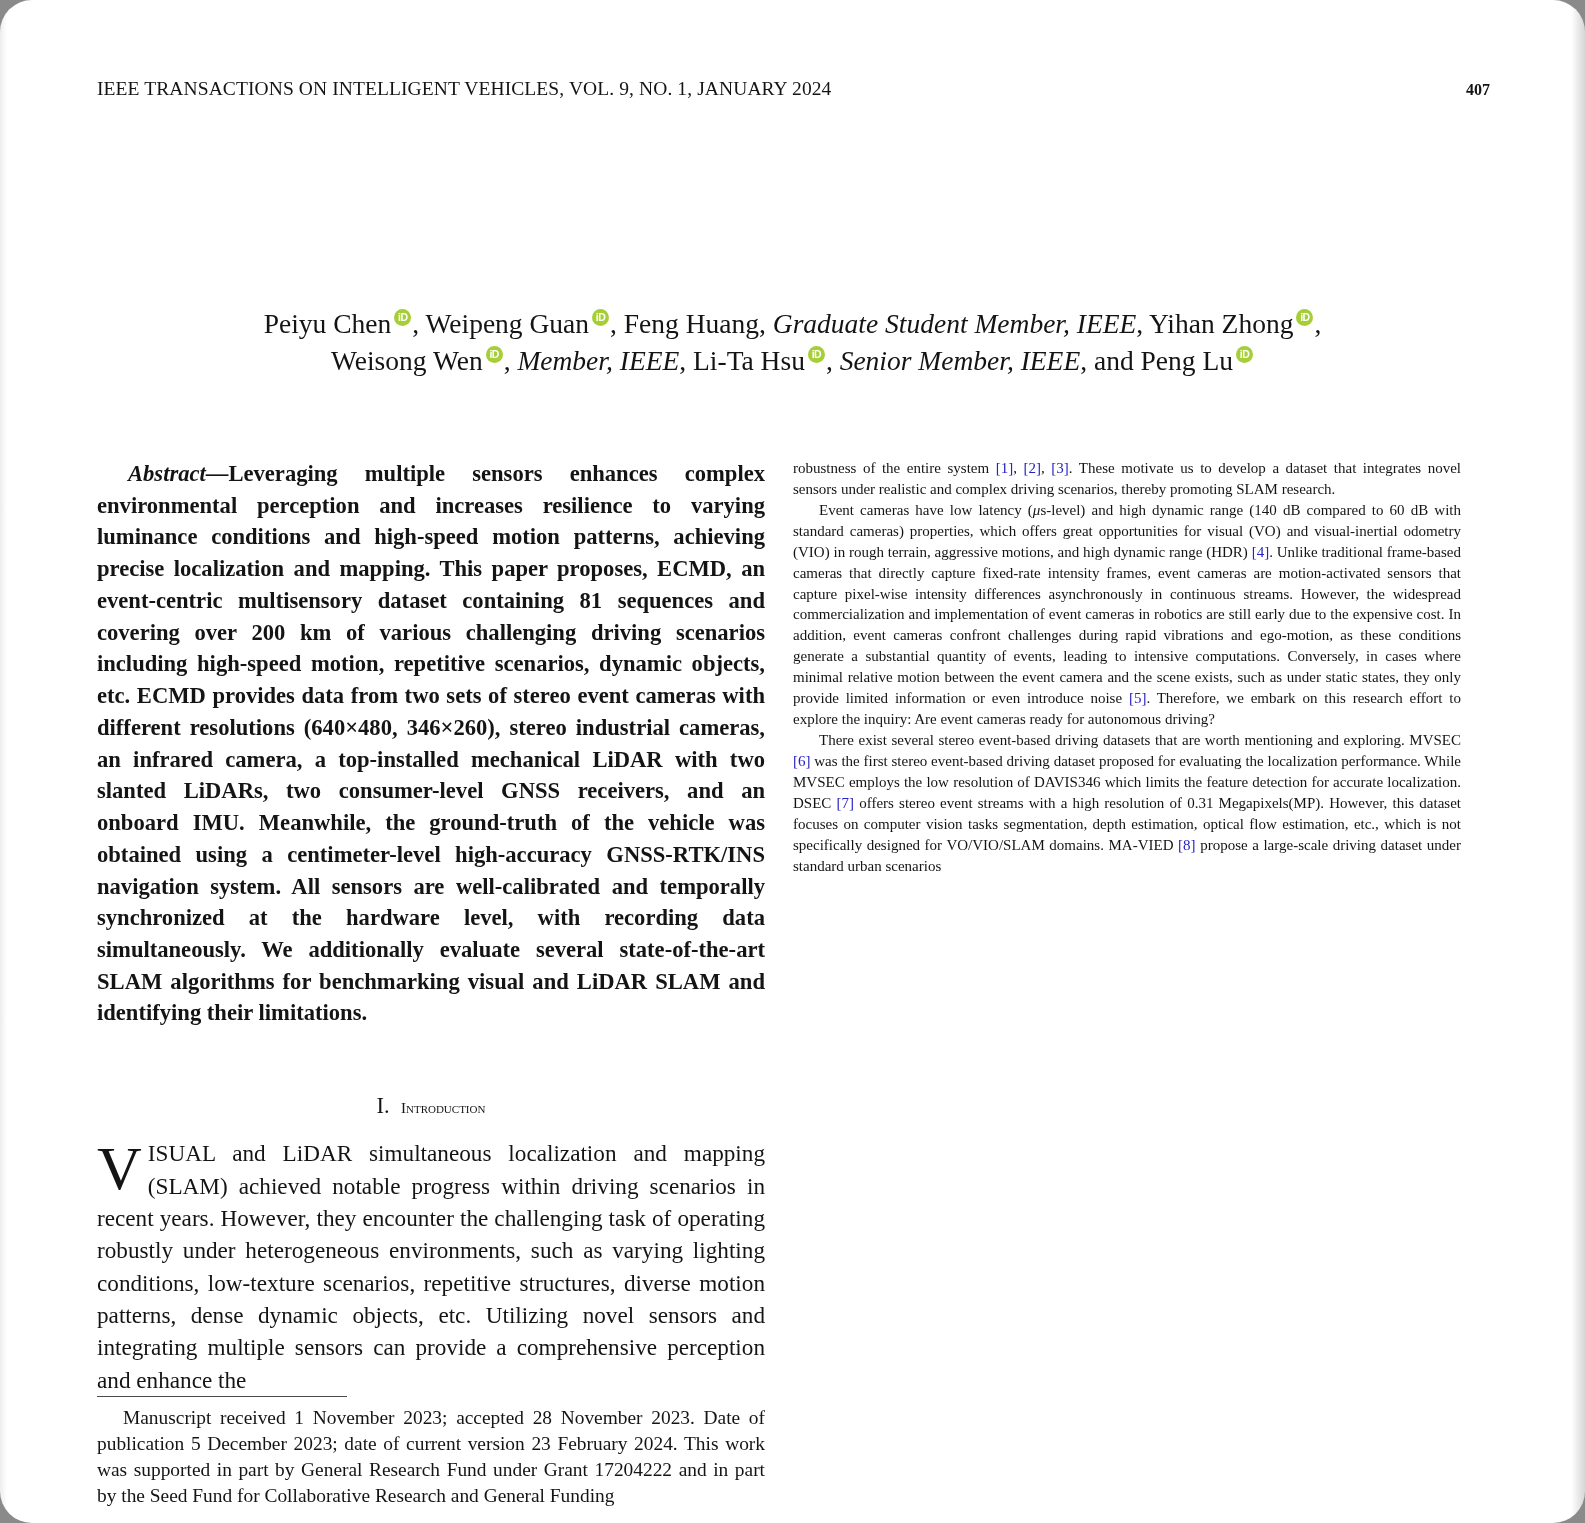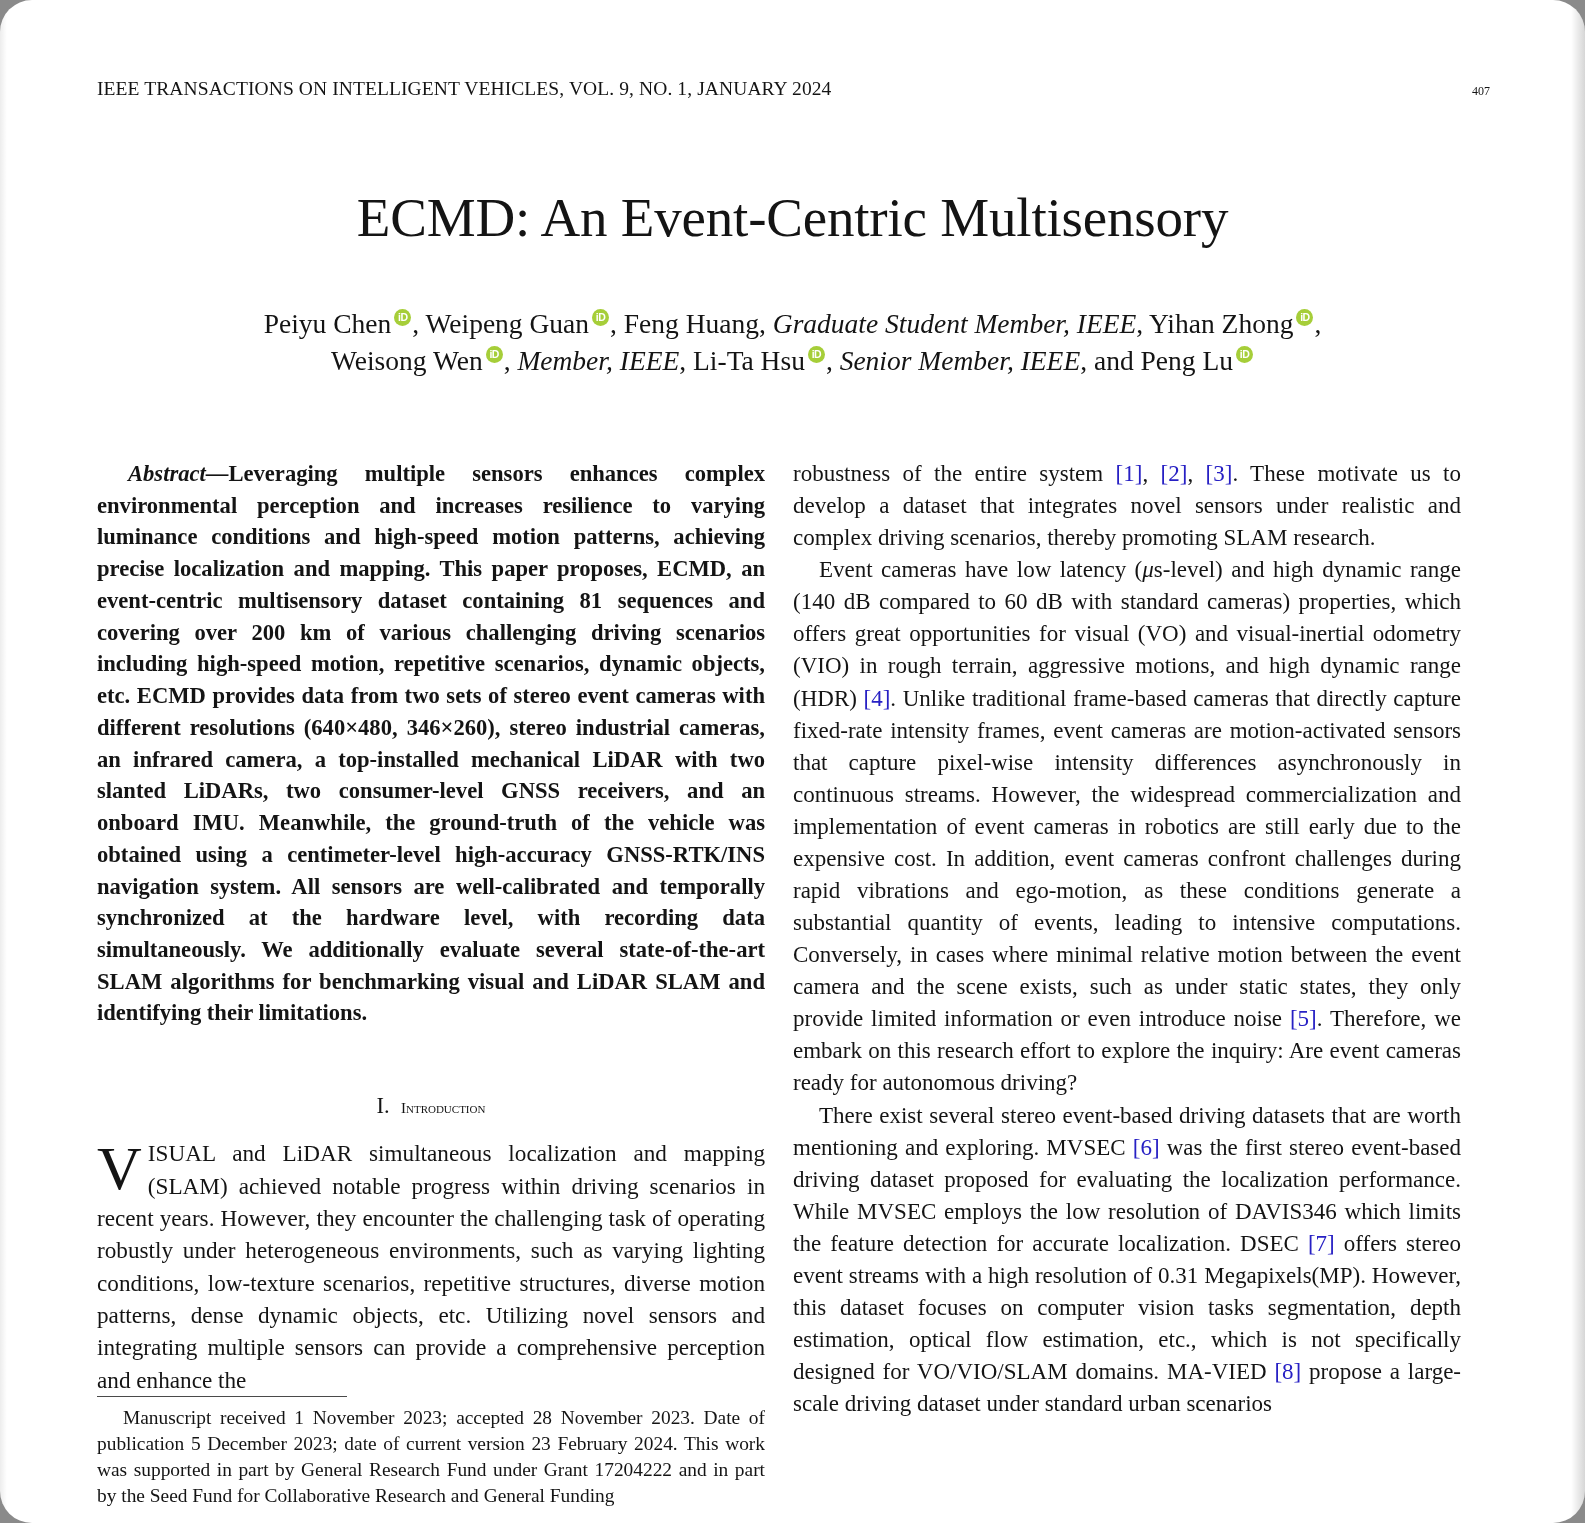--- a/index.html
+++ b/index.html
@@ -45,21 +45,22 @@
     display: flex;
     justify-content: space-between;
     align-items: baseline;
   }
   .runhead-title {
     font-size: 19.5px;
     letter-spacing: 0.1px;
     white-space: nowrap;
   }
   .runhead-page {
-    font-size: 12px;
+    font-size: 16px;
+    font-weight: bold;
   }
 
   
   .title {
     position: absolute;
     top: 146px;
     left: 150px;
     right: 150px;
     text-align: center;
     font-size: 55px;
@@ -131,21 +132,21 @@
     padding-top: 64px;
     padding-bottom: 18px;
   }
   .sec-head .sc {
     font-variant: small-caps;
     font-size: 15px;
   }
 
   p.body {
     margin: 0;
-    font-size: 23px;
+    font-size: 15px;
     line-height: 1.395;
     text-align: justify;
     text-indent: 26px;
     hyphens: manual;
   }
 
   
   .dropcap-para {
     margin: 0;
     font-size: 23.2px;
@@ -191,21 +192,21 @@
 <body>
 
 <div class="page">
 
   <div class="runhead">
     <span class="runhead-title">IEEE TRANSACTIONS ON INTELLIGENT VEHICLES, VOL. 9, NO. 1, JANUARY 2024</span>
     <span class="runhead-page">407</span>
   </div>
 
   <h1 class="title">
-    <span>ECMD: An Event-Centric Multisensory</span><br>
+    <br>
   </h1>
 
   <div class="authors">
     <div id="author-line-1"><span>Peiyu Chen</span><span class="orcid"><i>iD</i></span><span>, </span><span>Weipeng Guan</span><span class="orcid"><i>iD</i></span><span>, </span><span>Feng Huang, </span><span class="it">Graduate Student Member, IEEE</span><span>, Yihan Zhong</span><span class="orcid"><i>iD</i></span><span>,</span></div>
     <div id="author-line-2"><span>Weisong Wen</span><span class="orcid"><i>iD</i></span><span>, </span><span class="it">Member, IEEE</span><span>, Li-Ta Hsu</span><span class="orcid"><i>iD</i></span><span>, </span><span class="it">Senior Member, IEEE</span><span>, and Peng Lu</span><span class="orcid"><i>iD</i></span></div>
   </div>
 
   <div class="col col-left">
 
     <p class="abstract"><span class="lead">Abstract</span><span>—</span><span>Leveraging multiple sensors enhances complex environmental perception and increases resilience to varying luminance conditions and high-speed motion patterns, achieving precise localization and mapping. This paper proposes, ECMD, an event-centric multisensory dataset containing 81 sequences and covering over 200 km of various challenging driving scenarios including high-speed motion, repetitive scenarios, dynamic objects, etc. ECMD provides data from two sets of stereo event cameras with different resolutions (640×480, 346×260), stereo industrial cameras, an infrared camera, a top-installed mechanical LiDAR with two slanted LiDARs, two consumer-level GNSS receivers, and an onboard IMU. Meanwhile, the ground-truth of the vehicle was obtained using a centimeter-level high-accuracy GNSS-RTK/INS navigation system. All sensors are well-calibrated and temporally synchronized at the hardware level, with recording data simultaneously. We additionally evaluate several state-of-the-art SLAM algorithms for benchmarking visual and LiDAR SLAM and identifying their limitations.</span></p>

